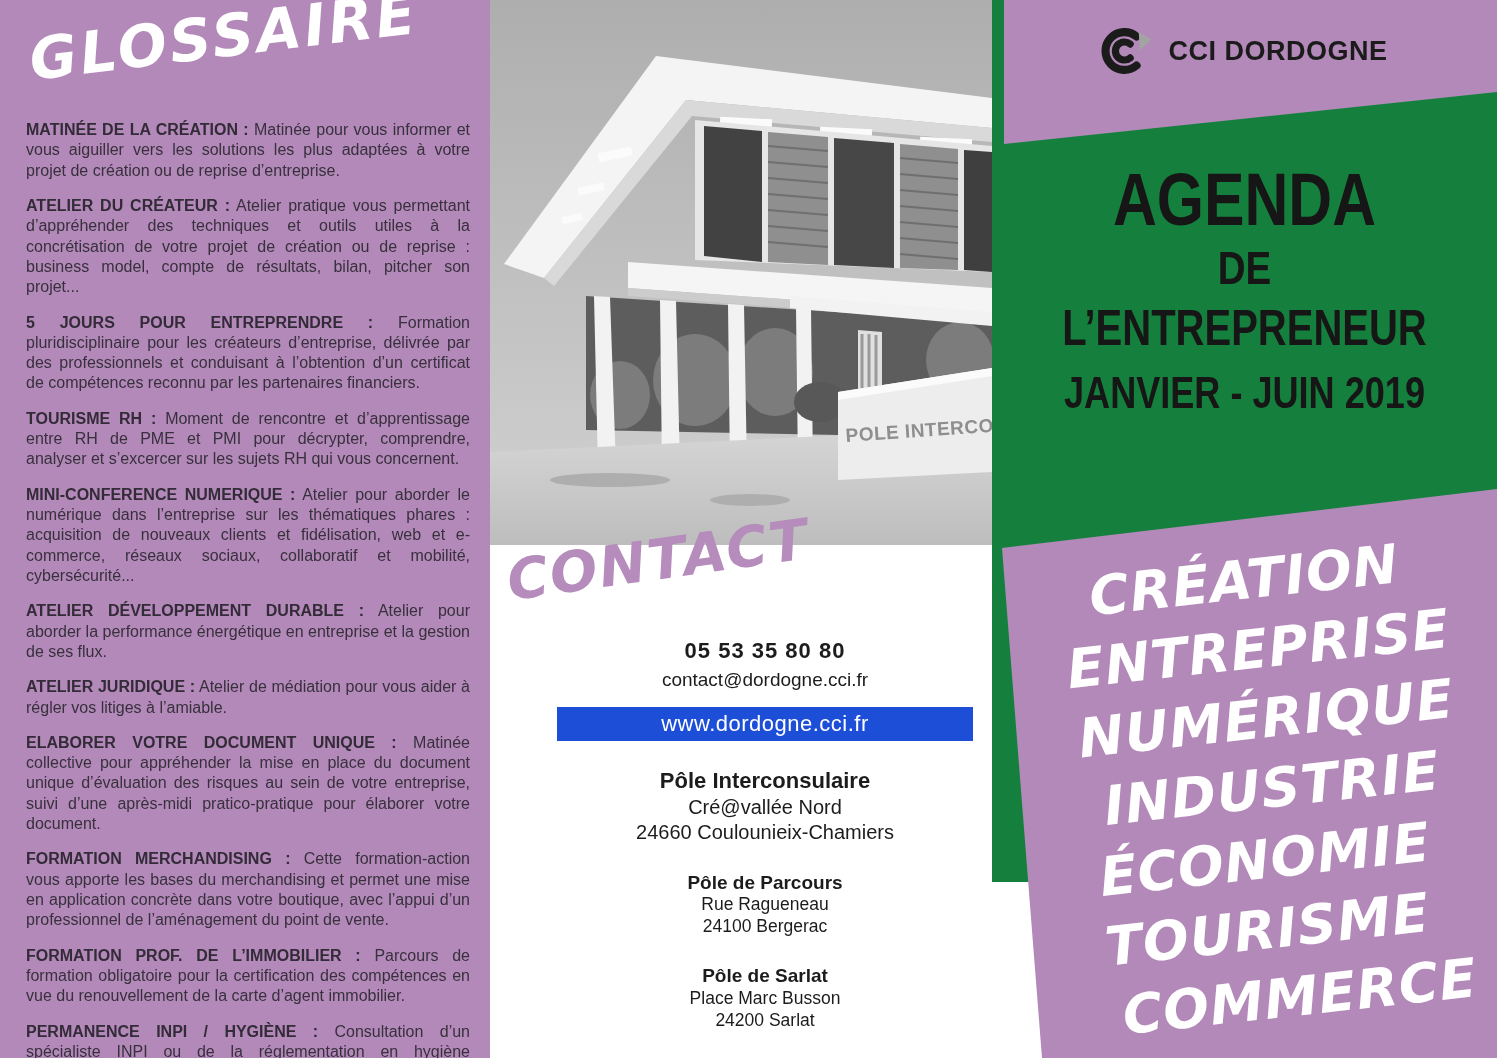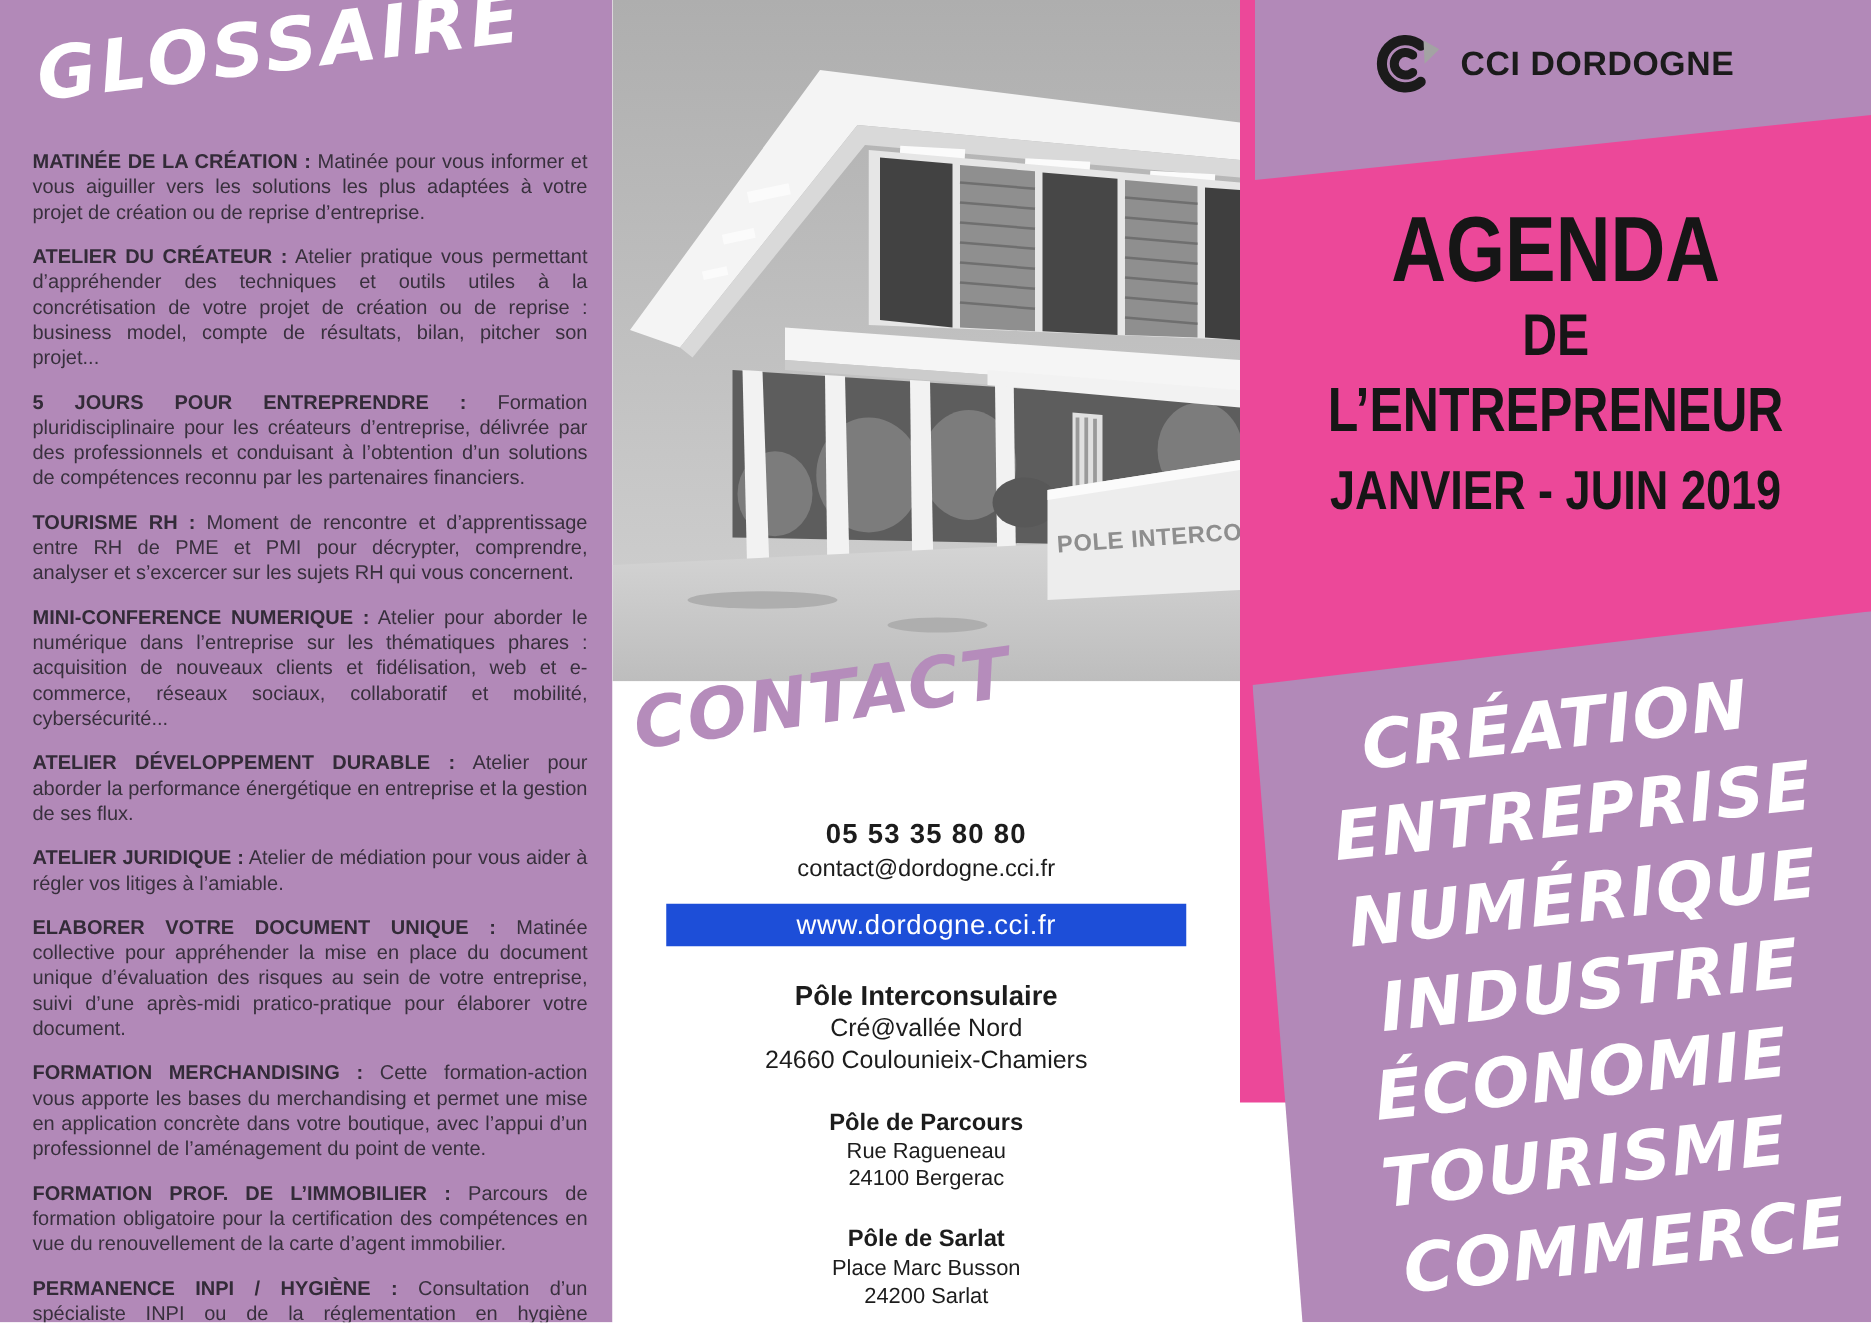--- a/index.html
+++ b/index.html
@@ -31,35 +31,35 @@
   .panel-mid{
     position:absolute;left:490px;top:0;width:502px;height:1058px;background:#ffffff;
   }
   .photo{position:absolute;left:0;top:0;width:502px;height:545px;display:block;}
   .contact-title{
     position:absolute;left:22px;top:548px;
     font-size:56px;letter-spacing:2px;color:#b58cbb;
     transform:rotate(-8deg);transform-origin:left bottom;white-space:nowrap;
   }
   .contact-block{
-    position:absolute;left:0;top:654px;width:502px;text-align:center;color:#1c1c1c;
+    position:absolute;left:0;top:638px;width:502px;text-align:center;color:#1c1c1c;padding-left:24px;
   }
   .contact-phone{font-size:22px;font-weight:bold;letter-spacing:1px;}
   .contact-email{font-size:19px;margin-top:5px;text-align:center;}
   .web-bar{
     margin:16px auto 0 auto;width:416px;height:34px;background:#1d4ed8;
     color:#ffffff;font-size:22px;line-height:34px;text-align:center;letter-spacing:0.5px;
   }
   .loc{margin-top:26px;}
   .loc.first .loc-name{font-size:22px;}
   .loc.first .loc-line{font-size:20px;}
   .loc-name{font-weight:bold;font-size:19px;line-height:1.25;}
   .loc-line{font-size:17.5px;line-height:1.25;}
   
-  .panel-right{position:absolute;left:992px;top:0;width:505px;height:882px;background:#ec4899;}
+  .panel-right{position:absolute;left:992px;top:0;width:505px;height:882px;background:#15803d;}
   .band-top{
     position:absolute;left:0;top:0;width:505px;height:150px;background:#b289b8;
     clip-path:polygon(12px 0,505px 0,505px 92px,12px 144px);
   }
   .logo-row{
     position:absolute;left:0;top:24px;width:505px;
     display:flex;align-items:center;justify-content:center;gap:13px;
   }
   .logo-mark{width:54px;height:54px;}
   .logo-text{
@@ -94,21 +94,21 @@
 </head>
 <body>
 
 <div class="sheet">
 
   <div class="panel-left">
     <div class="glossaire-title hand">GLOSSAIRE</div>
     <div class="glossary-body">
       <p><b>MATINÉE DE LA CRÉATION :</b> <span>Matinée pour vous informer et vous aiguiller vers les solutions les plus adaptées à votre projet de création ou de reprise d’entreprise.</span></p>
       <p><b>ATELIER DU CRÉATEUR :</b> <span>Atelier pratique vous permettant d’appréhender des techniques et outils utiles à la concrétisation de votre projet de création ou de reprise : business model, compte de résultats, bilan, pitcher son projet...</span></p>
-      <p><b>5 JOURS POUR ENTREPRENDRE :</b> <span>Formation pluridisciplinaire pour les créateurs d’entreprise, délivrée par des professionnels et conduisant à l’obtention d’un solutions de compétences reconnu par les partenaires financiers.</span></p>
+      <p><b>5 JOURS POUR ENTREPRENDRE :</b> <span>Formation pluridisciplinaire pour les créateurs d’entreprise, délivrée par des professionnels et conduisant à l’obtention d’un certificat de compétences reconnu par les partenaires financiers.</span></p>
       <p><b>TOURISME RH :</b> <span>Moment de rencontre et d’apprentissage entre RH de PME et PMI pour décrypter, comprendre, analyser et s’excercer sur les sujets RH qui vous concernent.</span></p>
       <p><b>MINI-CONFERENCE NUMERIQUE :</b> <span>Atelier pour aborder le numérique dans l’entreprise sur les thématiques phares : acquisition de nouveaux clients et fidélisation, web et e-commerce, réseaux sociaux, collaboratif et mobilité, cybersécurité...</span></p>
       <p><b>ATELIER DÉVELOPPEMENT DURABLE :</b> <span>Atelier pour aborder la performance énergétique en entreprise et la gestion de ses flux.</span></p>
       <p><b>ATELIER JURIDIQUE :</b> <span>Atelier de médiation pour vous aider à régler vos litiges à l’amiable.</span></p>
       <p><b>ELABORER VOTRE DOCUMENT UNIQUE :</b> <span>Matinée collective pour appréhender la mise en place du document unique d’évaluation des risques au sein de votre entreprise, suivi d’une après-midi pratico-pratique pour élaborer votre document.</span></p>
       <p><b>FORMATION MERCHANDISING :</b> <span>Cette formation-action vous apporte les bases du merchandising et permet une mise en application concrète dans votre boutique, avec l’appui d’un professionnel de l’aménagement du point de vente.</span></p>
       <p><b>FORMATION PROF. DE L’IMMOBILIER :</b> <span>Parcours de formation obligatoire pour la certification des compétences en vue du renouvellement de la carte d’agent immobilier.</span></p>
       <p><b>PERMANENCE INPI / HYGIÈNE :</b> <span>Consultation d’un spécialiste INPI ou de la réglementation en hygiène alimentaire</span></p>
     </div>
   </div>

